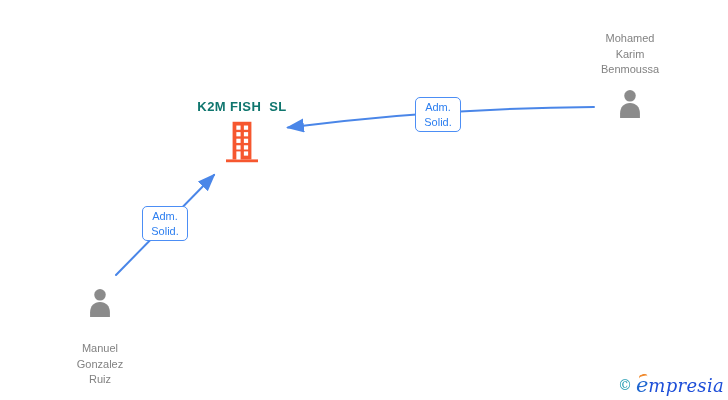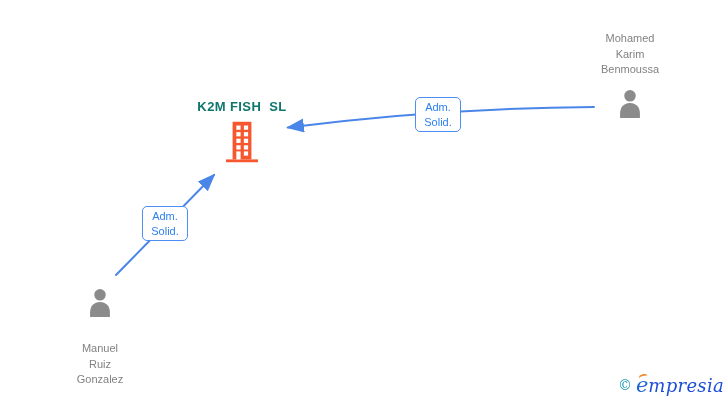--- a/index.html
+++ b/index.html
@@ -83,22 +83,22 @@
   </div>
 
   <div class="node" style="left:86px;top:287px;width:28px;height:30px;">
     <svg width="28" height="30" viewBox="0 0 24 26">
       <circle cx="12" cy="6.8" r="5" fill="#8b8b8b"></circle>
       <path d="M12,13 C6.8,13 3.4,16.6 3.4,22 L3.4,26 L20.6,26 L20.6,22 C20.6,16.6 17.2,13 12,13 Z" fill="#8b8b8b"></path>
     </svg>
   </div>
   <div class="person-name" style="left:30px;top:322px;width:140px;margin-top:19px;">
     <div>Manuel</div>
+    <div>Gonzalez</div>
     <div>Ruiz</div>
-    <div>Gonzalez</div>
   </div>
 
   <div class="edge-label" style="left:415px;top:97px;">
     <div>Adm.</div>
     <div>Solid.</div>
   </div>
   <div class="edge-label" style="left:142px;top:206px;">
     <div>Adm.</div>
     <div>Solid.</div>
   </div>

